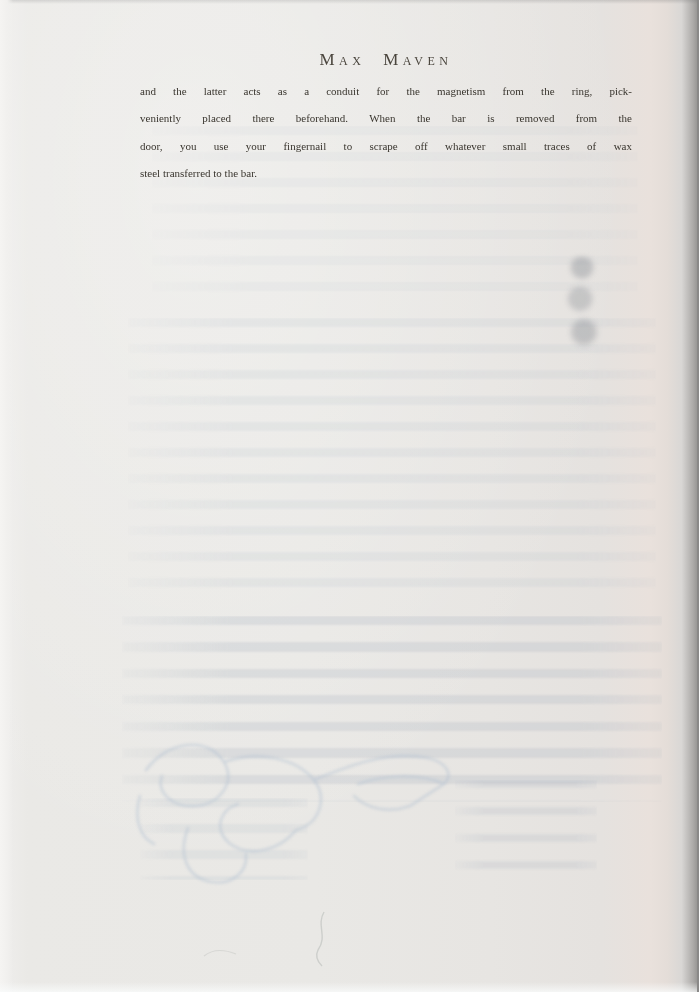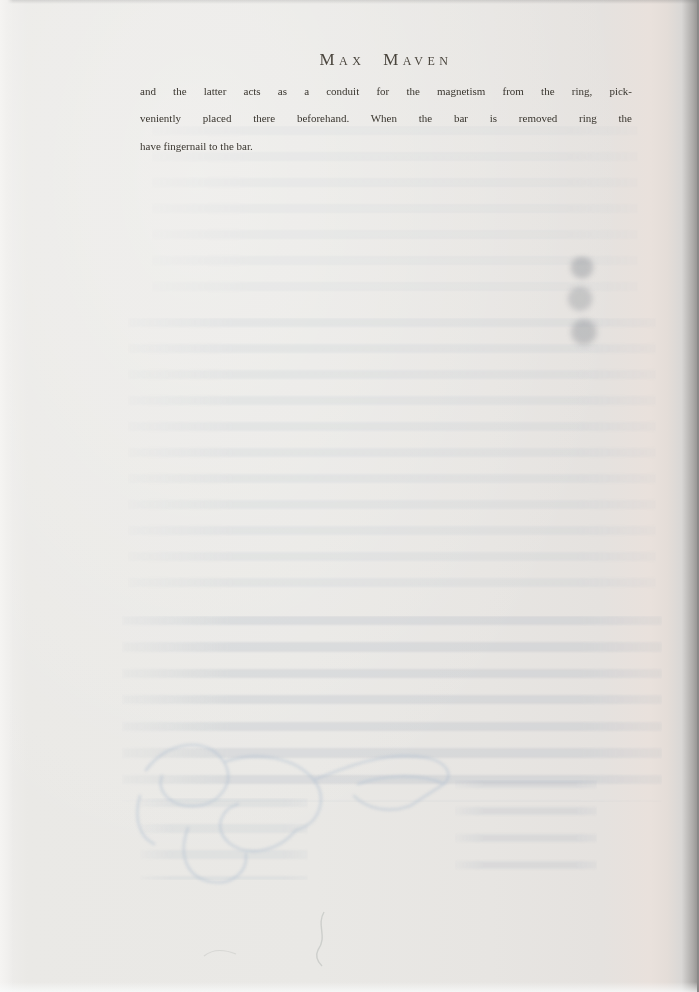--- a/index.html
+++ b/index.html
@@ -89,20 +89,21 @@
     <path d="M18 4 C10 18, 22 28, 12 42 C8 50, 14 56, 16 58" fill="none" stroke="#9aa09e" stroke-width="1.4" opacity="0.35"></path>
   </svg>
   <svg class="pencil" style="left:200px;top:940px;" width="40" height="24" viewBox="0 0 40 24">
     <path d="M4 16 C14 8, 26 10, 36 14" fill="none" stroke="#a3a8a5" stroke-width="1.2" opacity="0.25"></path>
   </svg>
 
   <div class="running-header">Max Maven</div>
 
   <div class="textblock">
     <div class="line fill">and the latter acts as a conduit for the magnetism from the ring, pick-</div>
-    <div class="line fill">veniently placed there beforehand. When the bar is removed ring the</div>
-    <div class="line">have fingernail to the bar.</div>
+    <div class="line fill">veniently placed there beforehand. When the bar is removed from the</div>
+    <div class="line fill">door, you use your fingernail to scrape off whatever small traces of wax</div>
+    <div class="line">steel transferred to the bar.</div>
   </div>
 
   <div class="edge-left"></div>
   <div class="edge-bottom"></div>
   <div class="edge-right-line"></div>
 </div>
 
 </body></html>

